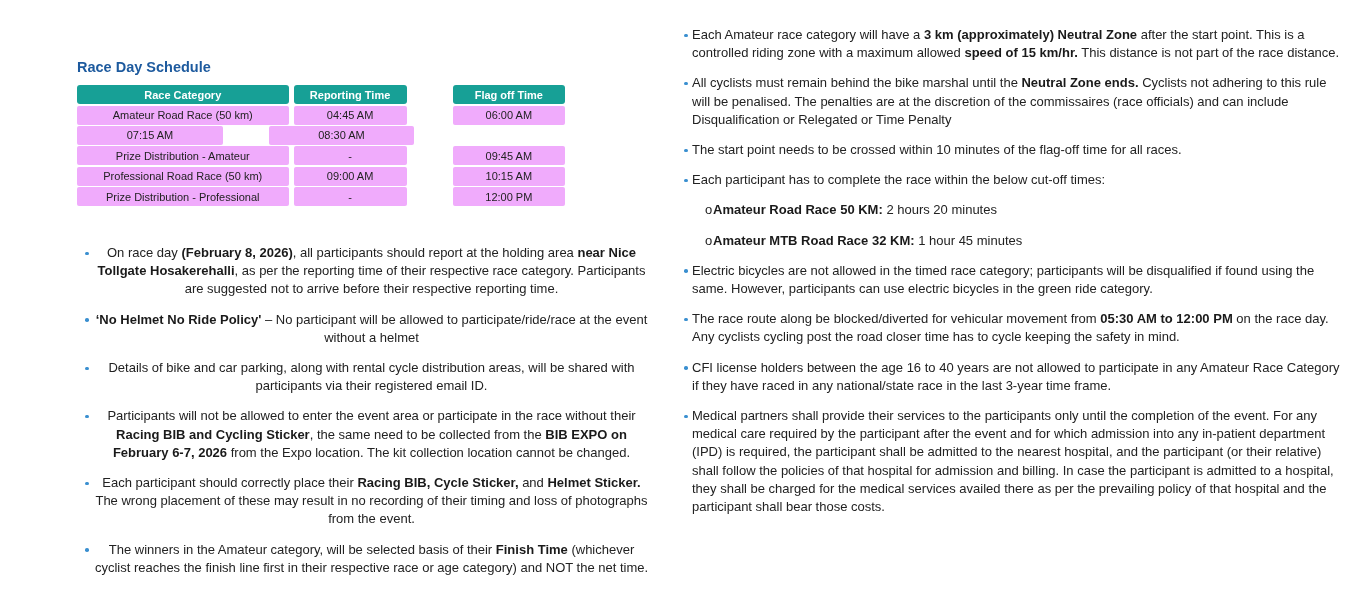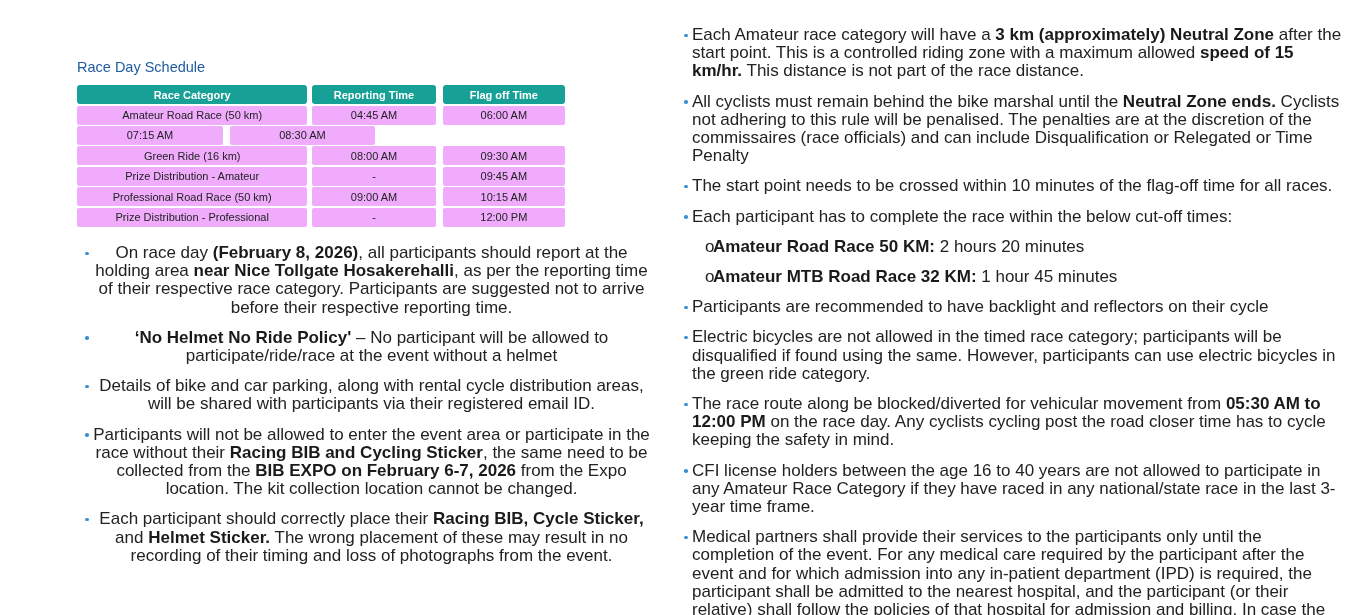--- a/index.html
+++ b/index.html
@@ -1,30 +1,30 @@
 <!DOCTYPE html>
 <html><head>
 <meta charset="utf-8">
 <style>
   html, body { margin:0; padding:0; background:#ffffff; }
   body { width:1372px; height:615px; position:relative; overflow:hidden;
          font-family:"Liberation Sans", "DejaVu Sans", sans-serif; color:#222222; }
-  .title { position:absolute; left:77px; top:59px; font-size:14.5px; font-weight:normal; color:#1d5a9e; margin:0; }
+  .title { position:absolute; left:77px; top:59px; font-size:14.5px; font-weight:bold; color:#1d5a9e; margin:0; }
   .tbl { position:absolute; left:77px; top:85px; width:488px; }
   .trow { display:flex; height:19px; margin-bottom:1.4px; }
   .cell { display:flex; align-items:center; justify-content:center; font-size:11px;
           background:#f0abfc; border-radius:2px; color:#222; white-space:nowrap; }
   .c1 { width:273px; margin-right:5px; }
   .c2 { width:146px; margin-right:7px; }
-  .c3 { width:145px; }
+  .c3 { width:145px;margin-left:39px; }
   .thead .cell { background:#17a096; color:#ffffff; font-weight:bold; border-radius:3px; }
   .thead { height:19px; margin-bottom:1.6px; }
 
   ul.blist { position:absolute; list-style:none; margin:0; padding:0; }
-  ul.blist li { position:relative; font-size:17px; line-height:18.2px; padding-left:8px; margin-bottom:12px; }
+  ul.blist li { position:relative; font-size:13px; line-height:18.2px; padding-left:8px; margin-bottom:12px; }
   ul.blist li::before { content:""; position:absolute; left:0; top:7.5px; width:3.5px; height:3.5px;
           border-radius:50%; background:#3a8fd0; }
   ul.blist li.sub { padding-left:29px; margin-bottom:12px; }
   ul.blist li.sub::before { display:none; }
   .sub-mark { position:absolute; left:21px; top:0; }
   b { font-weight:bold; color:#1a1a1a; }
   #left-list { left:85px; top:244px; width:565px;text-align:center; }
   #right-list { left:684px; top:26px; width:660px; }
 </style>
 </head>
@@ -41,25 +41,20 @@
   <div class="trow">
     <div class="cell c1">Amateur Road Race (50 km)</div>
     <div class="cell c2">04:45 AM</div>
     <div class="cell c3">06:00 AM</div>
   </div>
   <div class="trow">
     <div class="cell c2">07:15 AM</div>
     <div class="cell c3">08:30 AM</div>
   </div>
   <div class="trow">
-    <div class="cell c1">Green Ride (16 km)</div>
-    <div class="cell c2">08:00 AM</div>
-    <div class="cell c3">09:30 AM</div>
-  </div>
-  <div class="trow">
     <div class="cell c1">Prize Distribution - Amateur</div>
     <div class="cell c2">-</div>
     <div class="cell c3">09:45 AM</div>
   </div>
   <div class="trow">
     <div class="cell c1">Professional Road Race (50 km)</div>
     <div class="cell c2">09:00 AM</div>
     <div class="cell c3">10:15 AM</div>
   </div>
   <div class="trow">
@@ -68,27 +63,27 @@
     <div class="cell c3">12:00 PM</div>
   </div>
 </div>
 
 <ul class="blist" id="left-list">
   <li><span>On race day </span><b>(February 8, 2026)</b><span>, all participants should report at the holding area </span><b>near Nice Tollgate Hosakerehalli</b><span>, as per the reporting time of their respective race category. Participants are suggested not to arrive before their respective reporting time.</span></li>
   <li><b>‘No Helmet No Ride Policy'</b><span> – No participant will be allowed to participate/ride/race at the event without a helmet</span></li>
   <li><span>Details of bike and car parking, along with rental cycle distribution areas, will be shared with participants via their registered email ID.</span></li>
   <li><span>Participants will not be allowed to enter the event area or participate in the race without their </span><b>Racing BIB and Cycling Sticker</b><span>, the same need to be collected from the </span><b>BIB EXPO on February 6-7, 2026</b><span> from the Expo location. The kit collection location cannot be changed.</span></li>
   <li><span>Each participant should correctly place their </span><b>Racing BIB, Cycle Sticker,</b><span> and </span><b>Helmet Sticker.</b><span> The wrong placement of these may result in no recording of their timing and loss of photographs from the event.</span></li>
+  <li><span>The winners in the Amateur category, will be selected basis of their </span><b>Finish Time</b><span> (whichever cyclist reaches the finish line first in their respective race or age category) and NOT the net time.</span></li>
 </ul>
 
 <ul class="blist" id="right-list">
   <li><span>Each Amateur race category will have a </span><b>3 km (approximately) Neutral Zone</b><span> after the start point. This is a controlled riding zone with a maximum allowed </span><b>speed of 15 km/hr.</b><span> This distance is not part of the race distance.</span></li>
   <li><span>All cyclists must remain behind the bike marshal until the </span><b>Neutral Zone ends.</b><span> Cyclists not adhering to this rule will be penalised. The penalties are at the discretion of the commissaires (race officials) and can include Disqualification or Relegated or Time Penalty</span></li>
   <li><span>The start point needs to be crossed within 10 minutes of the flag-off time for all races.</span></li>
   <li><span>Each participant has to complete the race within the below cut-off times:</span></li>
   <li class="sub"><span class="sub-mark">o</span><b>Amateur Road Race 50 KM:</b><span> 2 hours 20 minutes</span></li>
   <li class="sub"><span class="sub-mark">o</span><b>Amateur MTB Road Race 32 KM:</b><span> 1 hour 45 minutes</span></li>
-  <li><span>Participants are recommended to have backlight and reflectors on their cycle</span></li>
   <li><span>Electric bicycles are not allowed in the timed race category; participants will be disqualified if found using the same. However, participants can use electric bicycles in the green ride category.</span></li>
   <li><span>The race route along be blocked/diverted for vehicular movement from </span><b>05:30 AM to 12:00 PM</b><span> on the race day. Any cyclists cycling post the road closer time has to cycle keeping the safety in mind.</span></li>
   <li><span>CFI license holders between the age 16 to 40 years are not allowed to participate in any Amateur Race Category if they have raced in any national/state race in the last 3-year time frame.</span></li>
   <li><span>Medical partners shall provide their services to the participants only until the completion of the event. For any medical care required by the participant after the event and for which admission into any in-patient department (IPD) is required, the participant shall be admitted to the nearest hospital, and the participant (or their relative) shall follow the policies of that hospital for admission and billing. In case the participant is admitted to a hospital, they shall be charged for the medical services availed there as per the prevailing policy of that hospital and the participant shall bear those costs.</span></li>
 </ul>
 
 </body></html>

